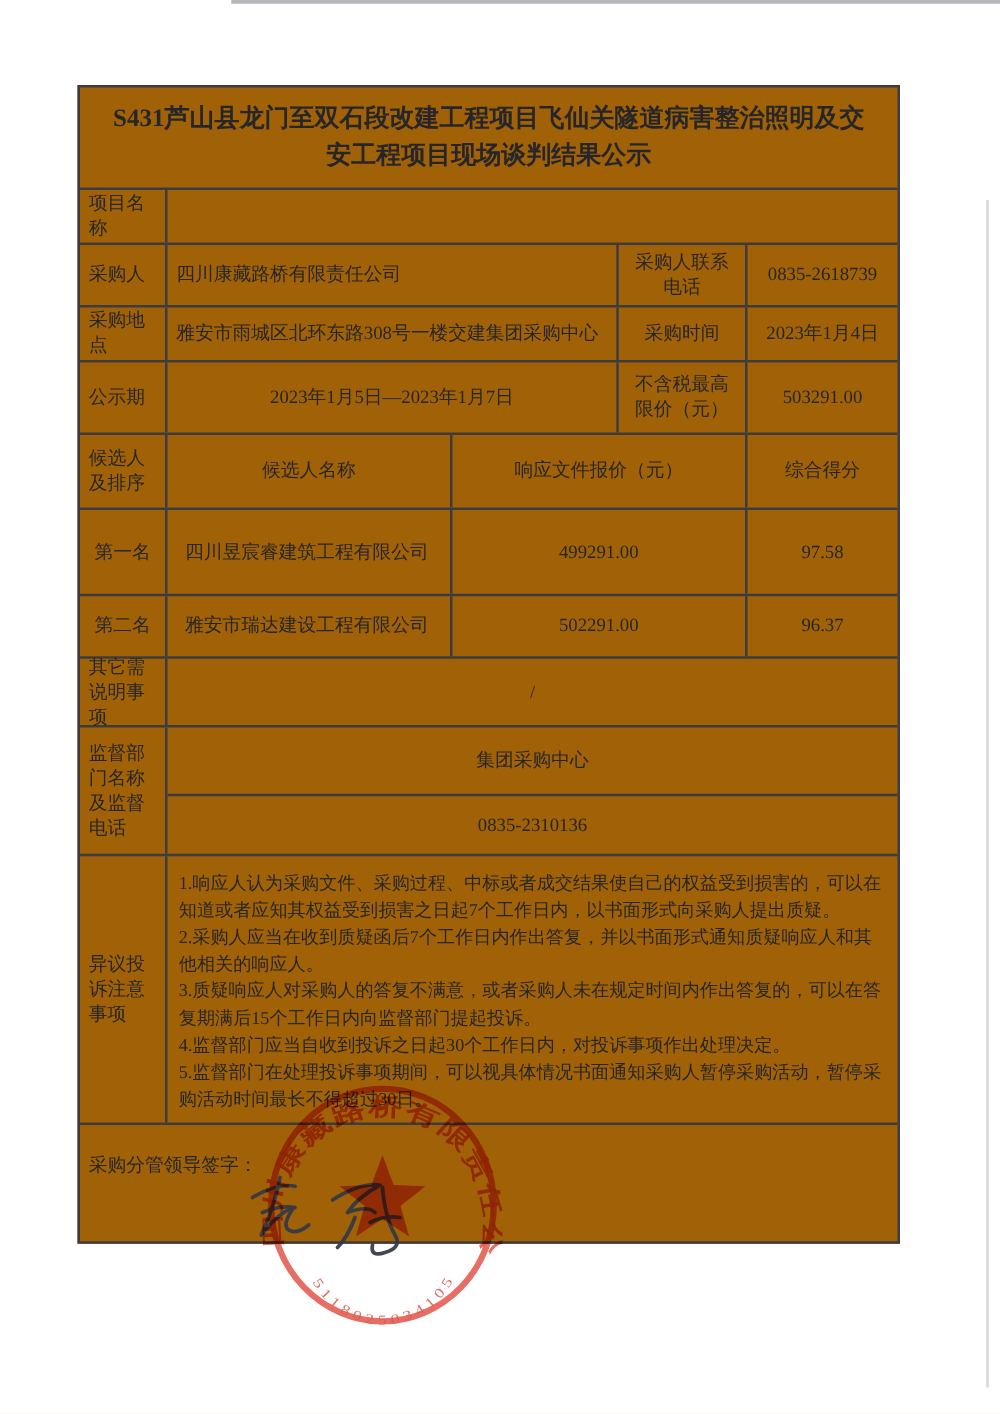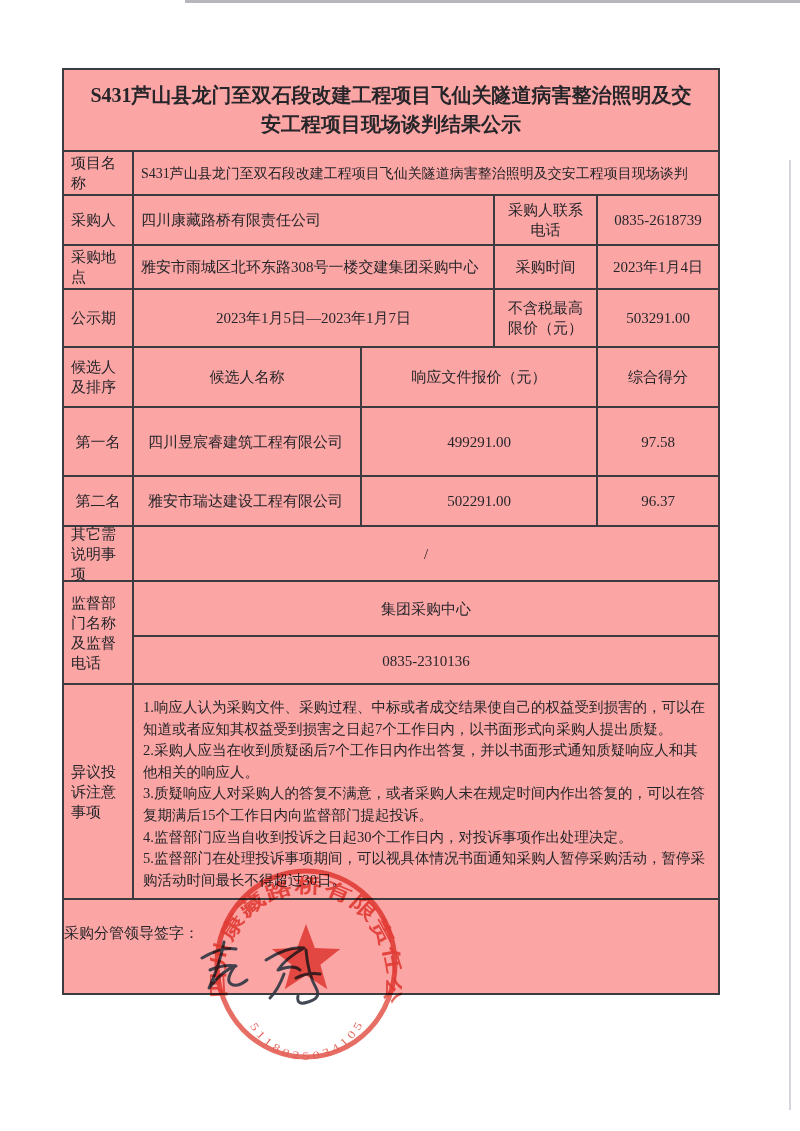--- a/index.html
+++ b/index.html
@@ -17,21 +17,21 @@
   }
   .scan-right-edge{
     position:absolute;left:789px;top:160px;width:2px;height:950px;
     background:#cbcbd2;opacity:.8;
   }
   .doc-table{
     position:absolute;left:62px;top:68px;width:658px;height:927px;
     border:2px solid #3c3c40;
     box-sizing:border-box;
     display:flex;flex-direction:column;
-    background:#fca5a5;
+    background:#a16207;
   }
   .row{display:flex;box-sizing:border-box;border-bottom:2px solid #3c3c40;flex:none;}
   .row.last{border-bottom:none;}
   .cell{box-sizing:border-box;border-right:2px solid #3c3c40;display:flex;align-items:center;padding:3px 7px;flex:none;}
   .cell.end{border-right:none;}
   .c-center{justify-content:center;text-align:center;}
   .c-left{justify-content:flex-start;text-align:left;}
   .fs-body{font-size:15px;line-height:20px;}
   .fs-small{font-size:14px;line-height:19px;}
   .title-row{height:82px;align-items:center;justify-content:center;}
@@ -48,39 +48,38 @@
   .project-val{width:584px;}
   .sup-stack{width:584px;display:flex;flex-direction:column;padding:0;align-items:stretch;justify-content:space-between;}
   .sup-sub{box-sizing:border-box;display:flex;align-items:center;justify-content:center;text-align:center;}
   .sup-sub.first{height:55px;border-bottom:2px solid #3c3c40;}
   .sup-sub.secnd{height:44px;}
   .complaint-text{
     width:584px;align-items:flex-start;padding:12px 8px 6px 9px;
     font-size:14.5px;line-height:21.6px;display:block;
   }
   .complaint-text p{margin:0;}
-  .sig-row{height:66px;align-items:center;padding:3px 0;}
+  .sig-row{height:66px;align-items:center;padding:3px 7px;}
   .stamp{position:absolute;left:210px;top:866px;mix-blend-mode:multiply;opacity:.9;}
   .signature{position:absolute;left:188px;top:922px;}
 </style>
 </head>
 <body>
 
 <div class="scan-top-edge"></div>
 <div class="scan-right-edge"></div>
 
 <div class="doc-table">
 
   <div class="row title-row">
     <div class="doc-title">S431芦山县龙门至双石段改建工程项目飞仙关隧道病害整治照明及交安工程项目现场谈判结果公示</div>
   </div>
 
   <div class="row" style="height:44px;">
     <div class="cell w-label c-left fs-body">项目名称</div>
-    <div class="cell project-val end c-left fs-small">S431芦山县龙门至双石段改建工程项目飞仙关隧道病害整治照明及交安工程项目现场谈判</div>
   </div>
 
   <div class="row" style="height:50px;">
     <div class="cell w-label c-left fs-body">采购人</div>
     <div class="cell w-val-wide c-left fs-body">四川康藏路桥有限责任公司</div>
     <div class="cell w-lab2 c-center fs-body">采购人联系电话</div>
     <div class="cell w-val2 end c-center fs-body">0835-2618739</div>
   </div>
 
   <div class="row" style="height:44px;">

